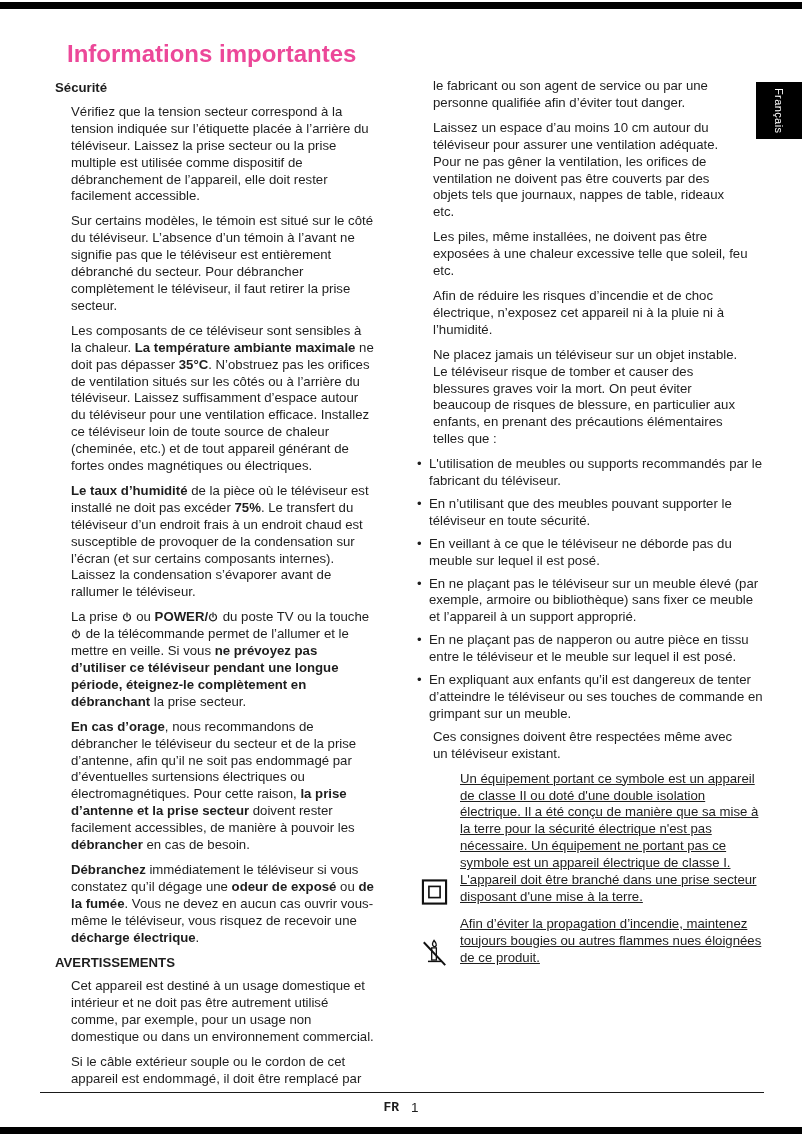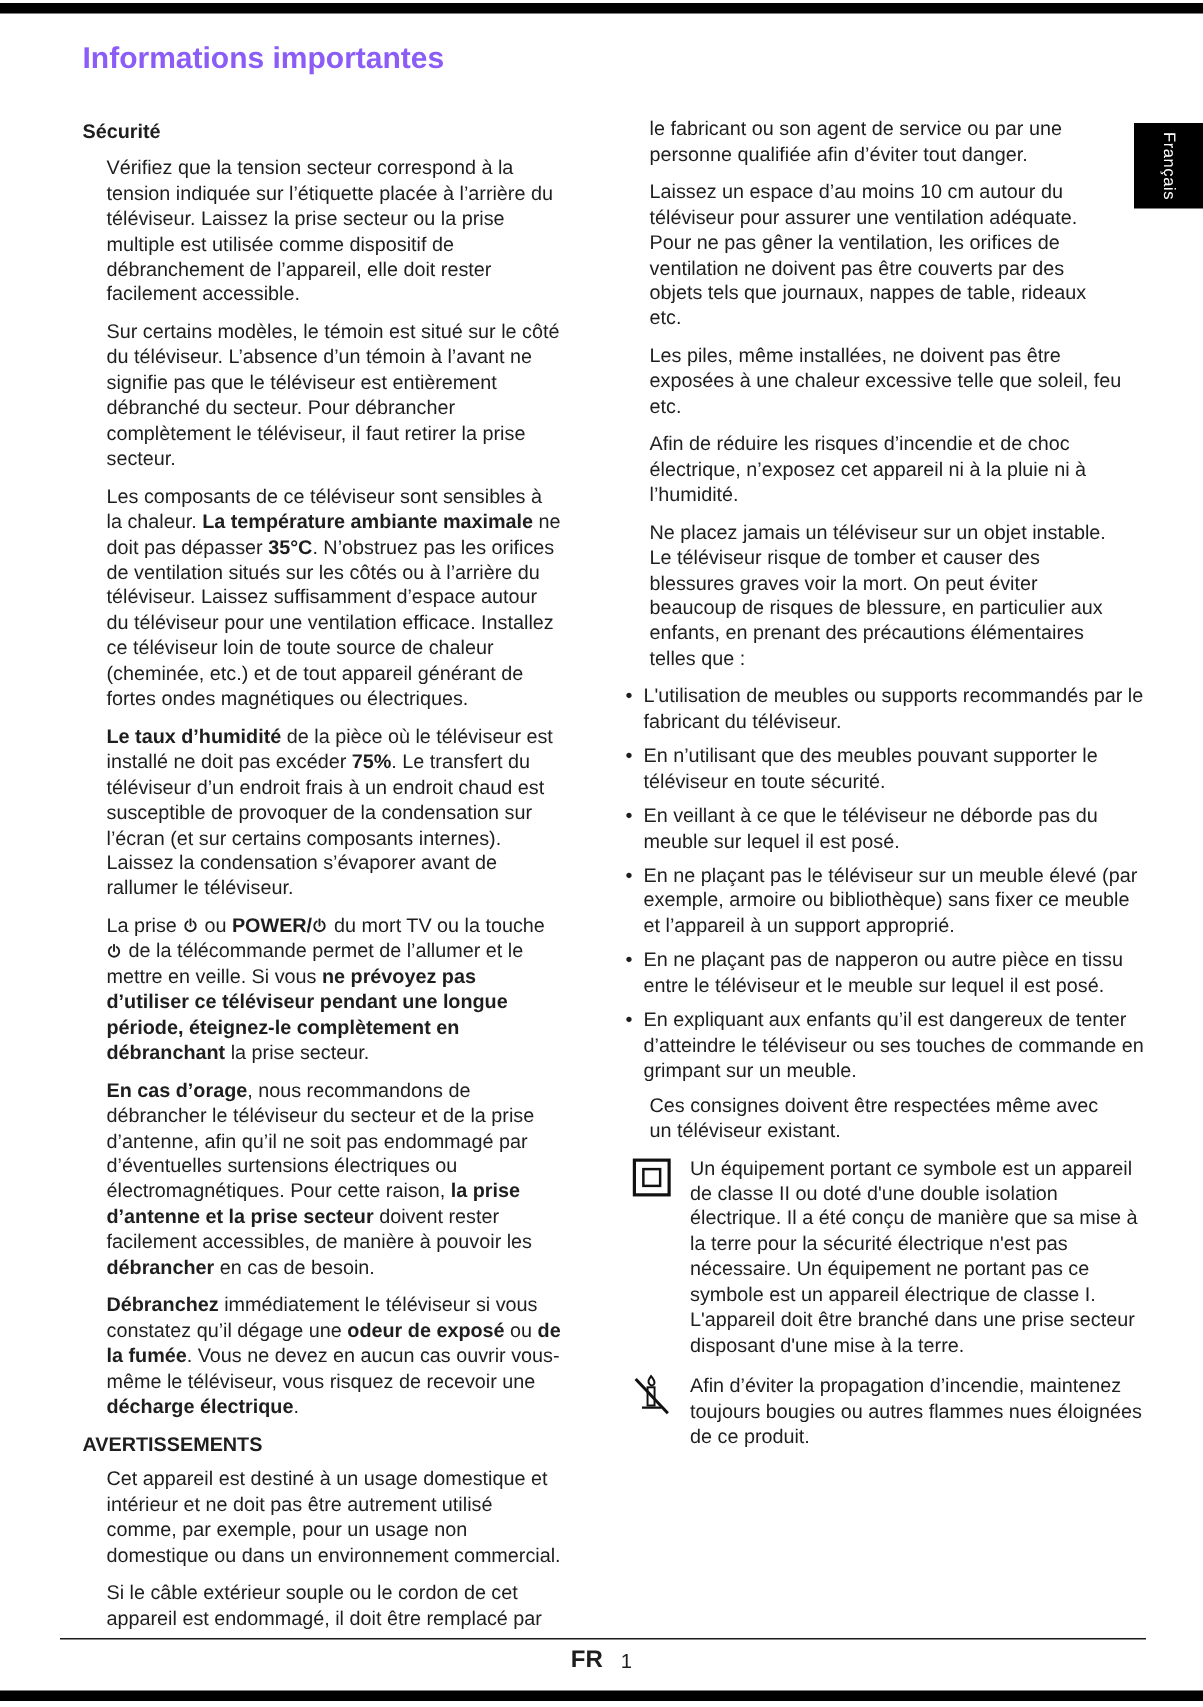--- a/index.html
+++ b/index.html
@@ -7,54 +7,54 @@
   body {
     width: 802px; height: 1138px; position: relative; overflow: hidden;
     background: #ffffff; color: #1e1e1e;
     font-family: "Liberation Sans", "DejaVu Sans", sans-serif;
   }
   .bar { position: absolute; left: 0; width: 802px; height: 7px; background: #000; }
   .bar.top { top: 2px; }
   .bar.bottom { top: 1127px; }
 
   .page-title {
-    position: absolute; left: 55px; top: 28px; margin: 0;
-    font-size: 20px; font-weight: bold; color: #8b5cf6;
+    position: absolute; left: 55px; top: 28px; margin: 12px;
+    font-size: 24px; font-weight: bold; color: #ec4899;
   }
 
   .columns { position: absolute; left: 55px; top: 78px; width: 709px; display: flex; gap: 26px; }
   .col { font-size: 13.2px; line-height: 16.9px; }
   .col.left  { width: 336px; }
   .col.right { width: 347px; }
 
   .col p { margin: 0 16px 8px; }
   .col h2 { font-size: 13.2px; line-height: 16.9px; margin: 2px 0 7px; font-weight: bold; }
   .b { font-weight: bold; }
 
   .bullet { display: flex; margin: 0 0 6px; }
   .bullet-marker { flex: 0 0 12px; }
   .bullet-text { flex: 1; }
 
   .inline-icon { display: inline-block; width: 11px; height: 11px; vertical-align: -1px; color: #1e1e1e; }
   .inline-icon svg { width: 10px; height: 10px; display: inline-block; }
 
-  .icon-para { display: flex; align-items: flex-start; gap: 9px; margin: 2px 0 10px; }
+  .icon-para { display: flex; align-items: flex-end; gap: 9px; margin: 2px 0 10px; text-decoration: underline; }
   .symbol { flex: 0 0 34px; display: flex; justify-content: center; color: #111; }
   .symbol svg { width: 27px; height: 28px; }
   .icon-para p { margin: 0; flex: 1; }
 
   .lang-tab {
     position: absolute; top: 82px; right: 0; width: 46px; height: 57px;
     background: #000; color: #fff; display: flex; align-items: center; justify-content: center;
   }
   .lang-tab span { writing-mode: vertical-rl; font-size: 11px; letter-spacing: 0.4px; }
 
   .footer-rule { position: absolute; left: 40px; right: 38px; top: 1092px; border-top: 1.5px solid #1a1a1a; }
   .footer { position: absolute; top: 1098px; left: 0; width: 802px; text-align: center; }
-  .footer .lang { font-weight: bold; font-size: 16px; vertical-align: 1px; }
+  .footer .lang { font-weight: bold; font-size: 13px; vertical-align: 1px; font-family: Liberation Mono, monospace; }
   .footer .pagenum { font-size: 13.5px; margin-left: 12px; }
 </style>
 </head>
 <body>
 
 <div class="bar top"></div>
 
 <h1 class="page-title">Informations importantes</h1>
 
 <div class="lang-tab">
@@ -67,21 +67,21 @@
       <p><span>Vérifiez que la tension secteur correspond à la tension indiquée sur l’étiquette placée à l’arrière du téléviseur. Laissez la prise secteur ou la prise multiple est utilisée comme dispositif de débranchement de l’appareil, elle doit rester facilement accessible.</span></p>
       <p><span>Sur certains modèles, le témoin est situé sur le côté du téléviseur. L’absence d’un témoin à l’avant ne signifie pas que le téléviseur est entièrement débranché du secteur. Pour débrancher complètement le téléviseur, il faut retirer la prise secteur.</span></p>
       <p><span>Les composants de ce téléviseur sont sensibles à la chaleur. </span><span class="b">La température ambiante maximale</span><span> ne doit pas dépasser </span><span class="b">35°C</span><span>. N’obstruez pas les orifices de ventilation situés sur les côtés ou à l’arrière du téléviseur. Laissez suffisamment d’espace autour du téléviseur pour une ventilation efficace. Installez ce téléviseur loin de toute source de chaleur (cheminée, etc.) et de tout appareil générant de fortes ondes magnétiques ou électriques.</span></p>
       <p><span class="b">Le taux d’humidité</span><span> de la pièce où le téléviseur est installé ne doit pas excéder </span><span class="b">75%</span><span>. Le transfert du téléviseur d’un endroit frais à un endroit chaud est susceptible de provoquer de la condensation sur l’écran (et sur certains composants internes). Laissez la condensation s’évaporer avant de rallumer le téléviseur.</span></p>
       <p><span>La prise </span><span class="inline-icon"><svg viewBox="0 0 24 24">
             <path d="M12 2v10" fill="none" stroke="currentColor" stroke-width="3" stroke-linecap="round"></path>
             <path d="M7.6 5.6a8.4 8.4 0 1 0 8.8 0" fill="none" stroke="currentColor" stroke-width="3" stroke-linecap="round"></path>
           </svg></span><span> ou </span><span class="b">POWER/</span><span class="inline-icon b"><svg viewBox="0 0 24 24">
             <path d="M12 2v10" fill="none" stroke="currentColor" stroke-width="3" stroke-linecap="round"></path>
             <path d="M7.6 5.6a8.4 8.4 0 1 0 8.8 0" fill="none" stroke="currentColor" stroke-width="3" stroke-linecap="round"></path>
-          </svg></span><span> du mort TV ou la touche </span><span class="inline-icon"><svg viewBox="0 0 24 24">
+          </svg></span><span> du poste TV ou la touche </span><span class="inline-icon"><svg viewBox="0 0 24 24">
             <path d="M12 2v10" fill="none" stroke="currentColor" stroke-width="3" stroke-linecap="round"></path>
             <path d="M7.6 5.6a8.4 8.4 0 1 0 8.8 0" fill="none" stroke="currentColor" stroke-width="3" stroke-linecap="round"></path>
           </svg></span><span> de la télécommande permet de l’allumer et le mettre en veille. Si vous </span><span class="b">ne prévoyez pas d’utiliser ce téléviseur pendant une longue période, éteignez-le complètement en débranchant</span><span> la prise secteur.</span></p>
       <p><span class="b">En cas d’orage</span><span>, nous recommandons de débrancher le téléviseur du secteur et de la prise d’antenne, afin qu’il ne soit pas endommagé par d’éventuelles surtensions électriques ou électromagnétiques. Pour cette raison, </span><span class="b">la prise d’antenne et la prise secteur</span><span> doivent rester facilement accessibles, de manière à pouvoir les </span><span class="b">débrancher</span><span> en cas de besoin.</span></p>
       <p><span class="b">Débranchez</span><span> immédiatement le téléviseur si vous constatez qu’il dégage une </span><span class="b">odeur de exposé</span><span> ou </span><span class="b">de la fumée</span><span>. Vous ne devez en aucun cas ouvrir vous-même le téléviseur, vous risquez de recevoir une </span><span class="b">décharge électrique</span><span>.</span></p>
       <h2><span class="b">AVERTISSEMENTS</span></h2>
       <p><span>Cet appareil est destiné à un usage domestique et intérieur et ne doit pas être autrement utilisé comme, par exemple, pour un usage non domestique ou dans un environnement commercial.</span></p>
       <p><span>Si le câble extérieur souple ou le cordon de cet appareil est endommagé, il doit être remplacé par</span></p>
     </div>
   <div class="col right">

